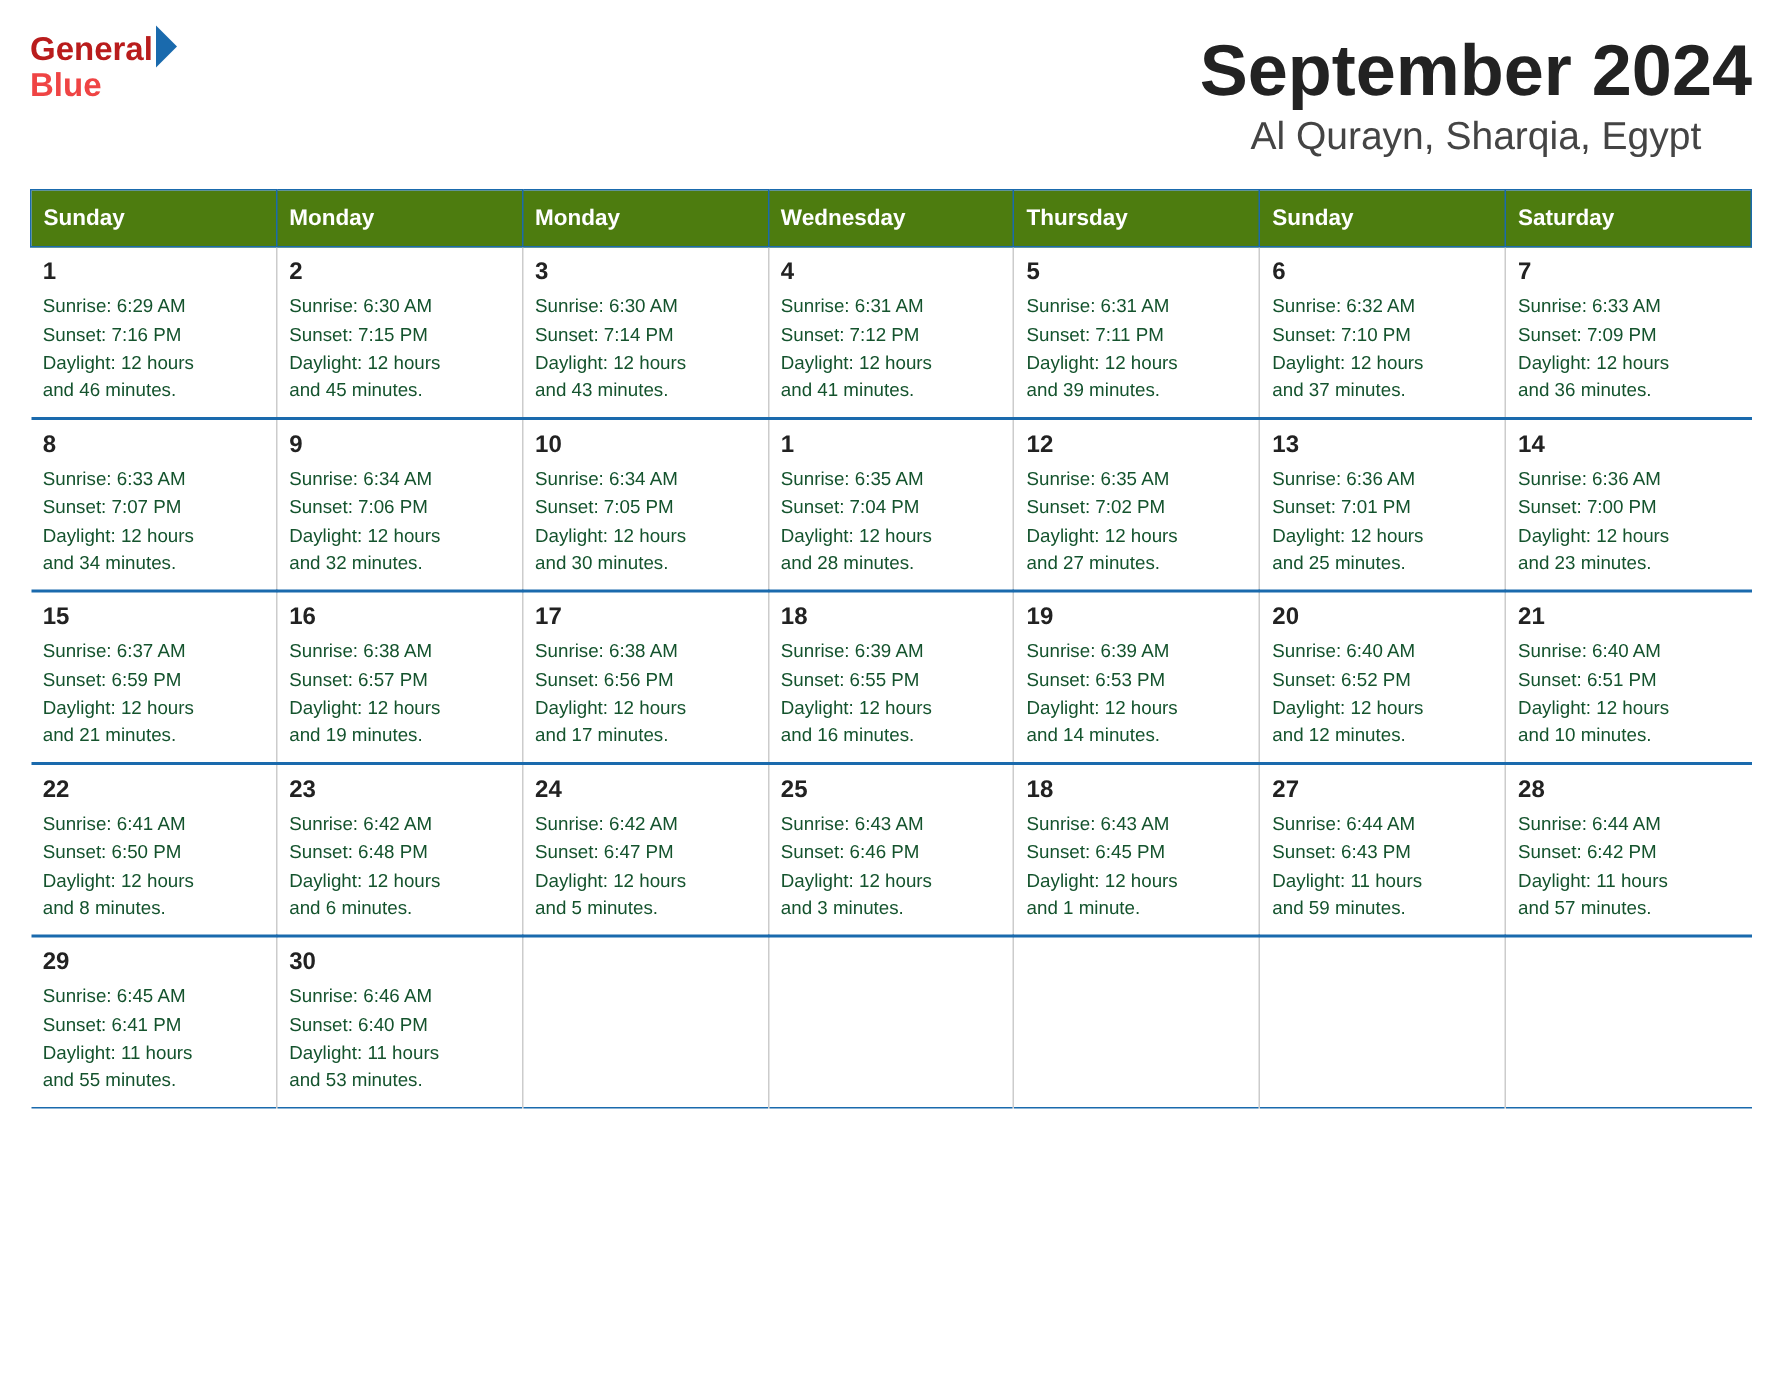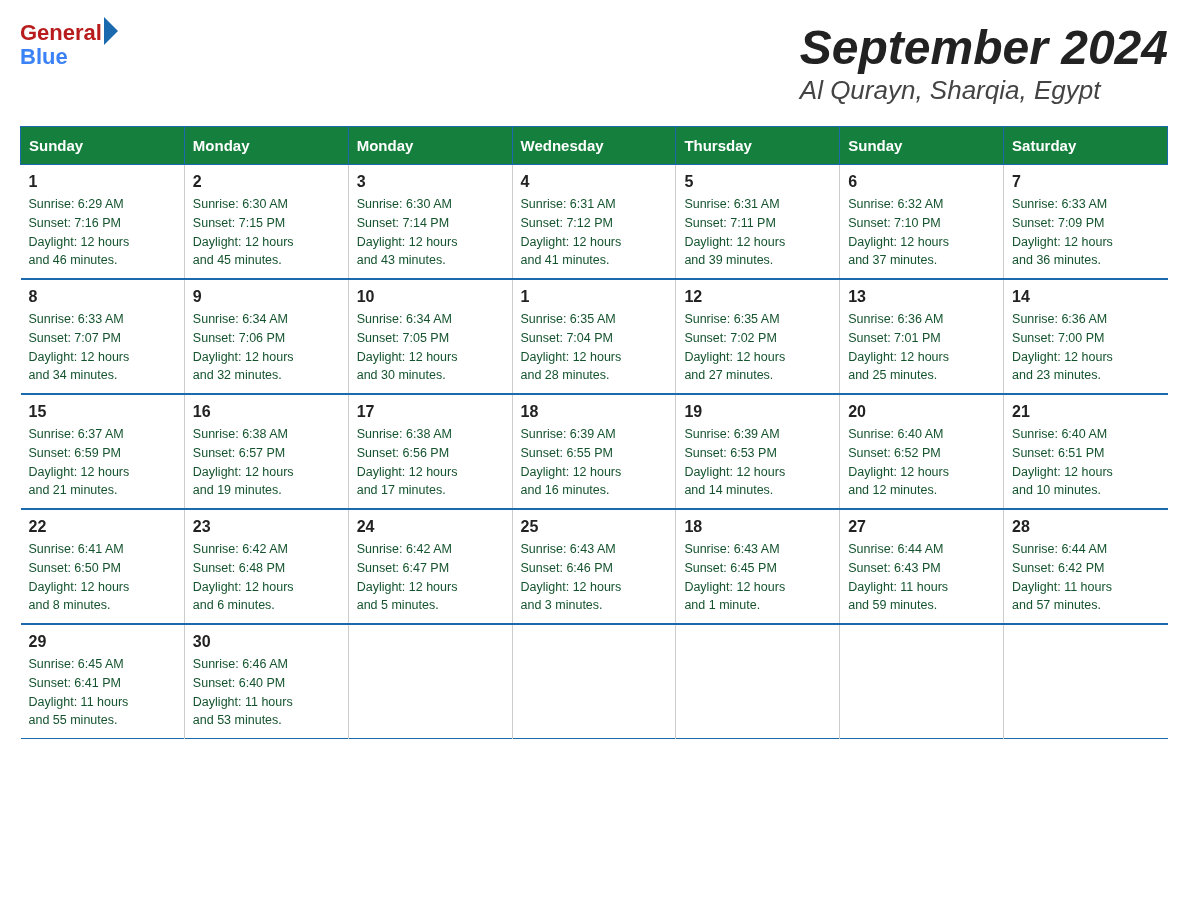--- a/index.html
+++ b/index.html
@@ -32,46 +32,45 @@
     }
     .logo-wrapper {
       display: flex;
       flex-direction: column;
     }
     .logo-top {
       display: flex;
       align-items: center;
     }
     .logo-blue {
-      color: #3b82f6;
+      color: #ef4444;
       font-size: 22px;
       font-weight: bold;
       margin-top: -2px;
     }
     .title-block {
-      text-align: left;
-      font-style: italic;
+      text-align: center;
     }
     .title-block h1 {
       font-size: 48px;
       font-weight: bold;
       color: #222;
     }
     .title-block h2 {
       font-size: 26px;
       font-weight: normal;
       color: #444;
     }
     table {
       width: 100%;
       border-collapse: collapse;
       font-size: 13px;
     }
     thead tr {
-      background-color: #15803d;
+      background-color: #4d7c0f;
       color: #fff;
     }
     thead th {
       padding: 10px 8px;
       text-align: left;
       font-weight: bold;
       font-size: 15px;
       border: 1px solid #1a6aad;
     }
     tbody tr {

